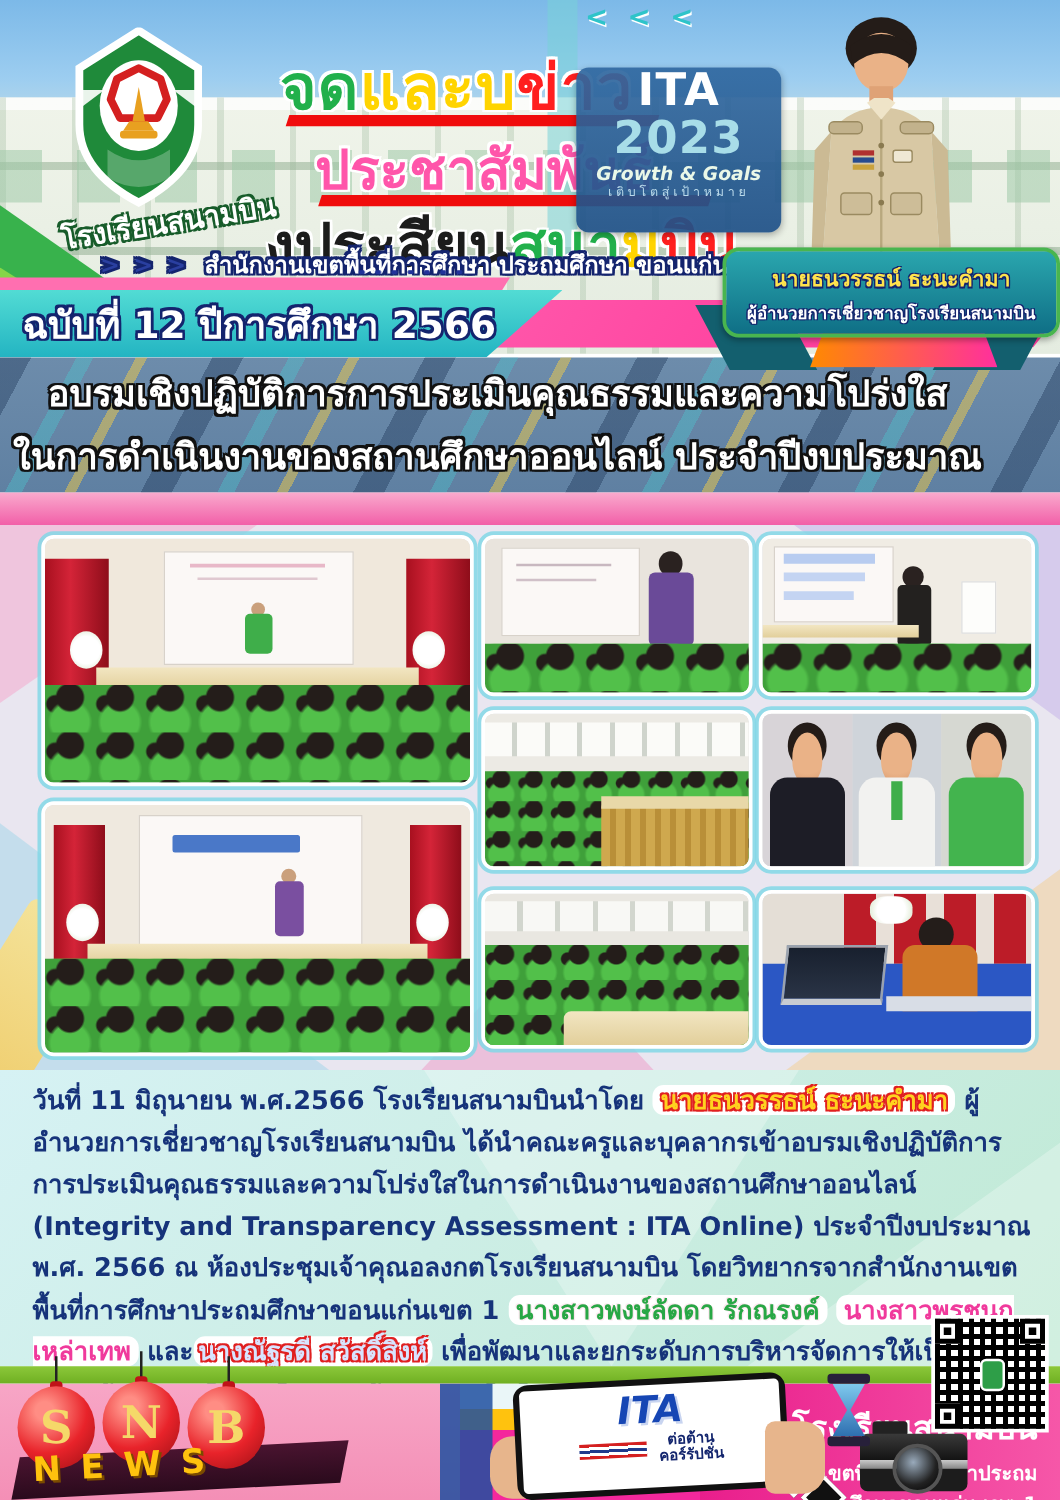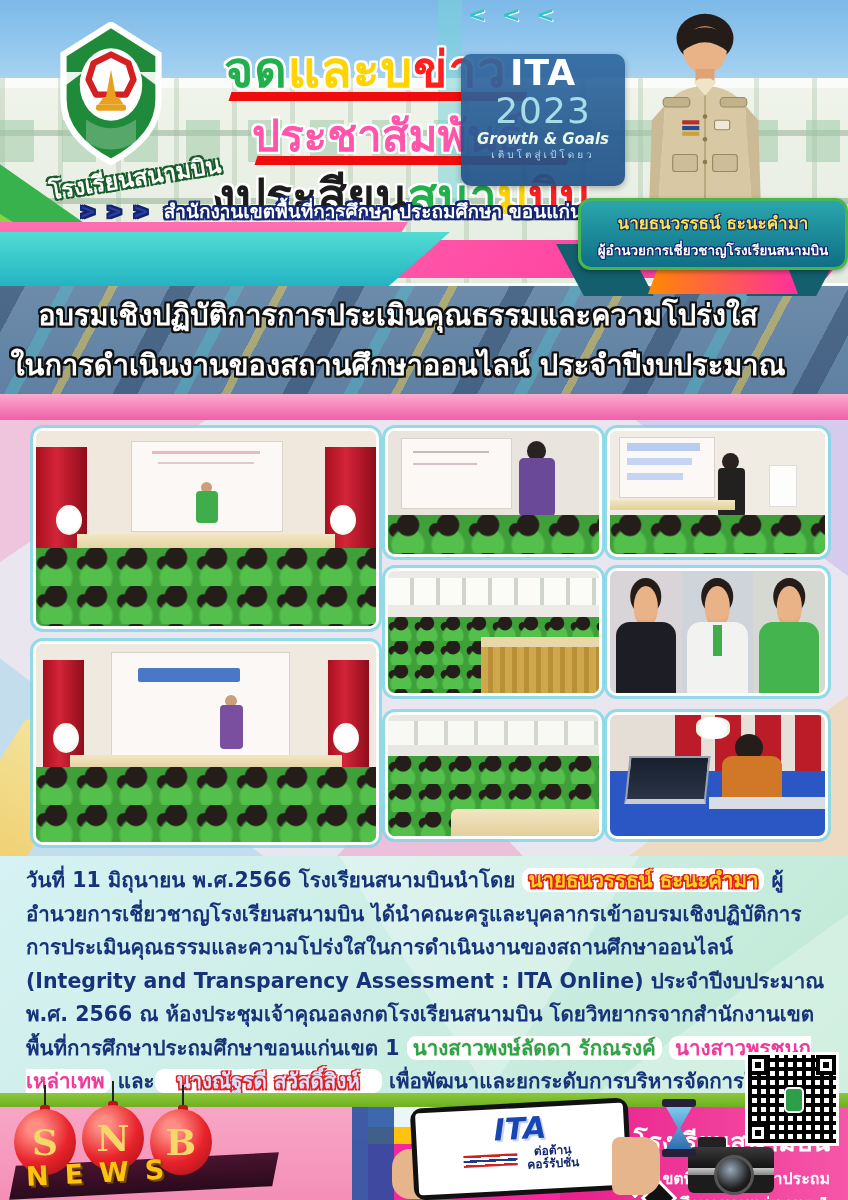--- a/index.html
+++ b/index.html
@@ -41,21 +41,21 @@
   .chev{color:#2a3fa0;font-weight:900;letter-spacing:2px;}
   .chev-left{margin-right:6px;font-size:19px;}
   .t-chevrons-r{left:468px;top:2px;font-size:22px;font-weight:900;color:#2ec4c9;letter-spacing:4px;
      text-shadow:1px 1px 0 #fff;}
 
   .ita-box{left:461px;top:54px;width:164px;height:132px;border-radius:10px;
     background:linear-gradient(180deg,rgba(48,104,160,.92),rgba(30,80,135,.92));
     box-shadow:0 2px 6px rgba(0,0,0,.3);text-align:center;color:#fff;}
   .ita-num{font-size:24px;font-weight:900;line-height:30px;margin-top:6px;}
   .ita-main{font-size:36px;font-weight:900;line-height:38px;letter-spacing:1px;}
-  .ita-main .yr{color:#a8dde8;font-weight:400;margin-top:15px;}
+  .ita-main .yr{color:#a8dde8;font-weight:700;margin-top:15px;}
   .ita-tag{font-size:15px;font-style:italic;color:#eaf8e8;line-height:18px;font-weight:700;}
   .ita-tagth{font-size:10px;color:#b9d9ea;letter-spacing:3px;line-height:14px;}
 
   .director{left:610px;top:6px;width:190px;height:238px;}
 
   .name-plate{left:578px;top:198px;width:264px;height:66px;border:3px solid #49b54f;border-radius:13px;
     background:linear-gradient(180deg,#2aa6ae,#0f6f86);text-align:center;z-index:8;box-shadow:0 2px 5px rgba(0,0,0,.35);}
   .np-l1{font-size:17px;font-weight:800;color:#ffe34d;margin-top:8px;}
   .np-l2{font-size:13.5px;font-weight:700;color:#ffffff;margin-top:3px;}
   .np-ribbon{left:648px;top:262px;width:150px;height:32px;z-index:7;
@@ -103,21 +103,21 @@
   .article{left:0;top:856px;width:848px;height:237px;
     background:linear-gradient(135deg,#d6f2f4 0%,#cdeee6 45%,#bfe9d4 100%);}
   .art-deco{position:absolute;background:rgba(255,255,255,.28);}
   .para{left:26px;top:8px;width:800px;font-size:20.5px;line-height:33.5px;font-weight:600;
     color:#16337a;text-align:left;word-break:break-word;position:absolute;}
   .seg-director{color:#ffd21f;background:#fff;border-radius:9px;padding:0 6px;
     text-shadow:-1.5px -1.5px 0 #e02020,1.5px -1.5px 0 #e02020,-1.5px 1.5px 0 #e02020,1.5px 1.5px 0 #e02020;}
   .seg-green{color:#28a745;background:#fff;border-radius:9px;padding:0 6px;font-weight:800;
     text-shadow:-1px -1px 0 #fde8f0,1px 1px 0 #fde8f0;}
   .seg-pink{color:#f03a9c;background:#fff;border-radius:9px;padding:0 6px;font-weight:800;}
-  .seg-bluered{color:#d8e4ff;background:#fff;border-radius:9px;padding:0 22px;font-weight:800;
+  .seg-bluered{color:#d8e4ff;background:#fff;border-radius:9px;padding:0 4px;font-weight:800;
     text-shadow:-1.5px -1.5px 0 #e02020,1.5px -1.5px 0 #e02020,-1.5px 1.5px 0 #e02020,1.5px 1.5px 0 #e02020;}
 
   
   .qr{left:745px;top:1052px;width:94px;height:94px;background:#fff;z-index:20;padding:3px;box-sizing:border-box;}
   .qr-inner{position:relative;width:100%;height:100%;
     background-image:
       repeating-linear-gradient(0deg,#000 0 4px,rgba(0,0,0,0) 4px 9px),
       repeating-linear-gradient(90deg,#000 0 4px,#fff 4px 9px);}
   .finder{position:absolute;width:20px;height:20px;border:4px solid #000;background:#fff;box-sizing:border-box;}
   .finder::after{content:"";position:absolute;left:3px;top:3px;width:6px;height:6px;background:#000;}
@@ -207,21 +207,21 @@
     <div class="abs t-pr ow">ประชาสัมพันธ์</div>
     <div class="abs bar-red2"></div>
     <div class="abs t-school ow"><span style="color: rgb(28, 28, 28);">งประสียน</span><span style="color: rgb(33, 176, 75);">สนา</span><span style="color: rgb(255, 212, 0);">ม</span><span style="color: rgb(255, 31, 31);">บิน</span></div>
 
     <div class="abs t-chevrons-r">&lt; &lt; &lt;</div>
 
     <div class="abs ita-box">
       <div class="ita-main"><span>ITA</span>
         <span class="yr">2023</span></div>
       <div class="ita-tag">Growth &amp; Goals</div>
-      <div class="ita-tagth">เติบโตสู่เป้โดยว</div>
+      <div class="ita-tagth">เติบโตสู่เป้าหมาย</div>
     </div>
 
     <div class="abs director">
       <svg width="190" height="238" viewBox="0 0 100 125">
         <ellipse cx="50" cy="17" rx="15" ry="13" fill="#241c18"></ellipse>
         <ellipse cx="50" cy="23" rx="11.5" ry="12.5" fill="#eab287"></ellipse>
         <path d="M37 16 Q50 6 63 16 L62 24 Q50 14 38 24 Z" fill="#241c18"></path>
         <rect x="45" y="33" width="10" height="7" fill="#dfa276"></rect>
         <path d="M24 125 L29 52 Q37 42 50 42 Q63 42 71 52 L76 125 Z" fill="#d8c8a4"></path>
         <path d="M29 52 L22 60 L20 125 L24 125 Z" fill="#cbba94"></path>
@@ -250,20 +250,21 @@
 
   <div class="abs issue-zone">
     <div class="abs dots"></div>
     <div class="abs band-pink-top"></div>
     <div class="abs band-pink-long"></div>
     <div class="abs band-orange"></div>
     <div class="abs band-teal"></div>
     <div class="abs bow" style="left:570px;top:34px;transform:skewX(28deg);"></div>
     <div class="abs bow" style="left:760px;top:34px;transform:skewX(-28deg);"></div>
     <div class="abs pink-chev"></div>
+    <div class="abs t-issue onv">ฉบับที่ 12 ปีการศึกษา 2566</div>
   </div>
 
   <div class="abs name-plate">
     <div class="np-l1 onv1">นายธนวรรธน์  ธะนะคำมา</div>
     <div class="np-l2 onv1">ผู้อำนวยการเชี่ยวชาญโรงเรียนสนามบิน</div>
   </div>
   <div class="abs np-ribbon"></div>
 
   <div class="abs headline">
     <div class="l ob abs" style="top:4px;">อบรมเชิงปฏิบัติการการประเมินคุณธรรมและความโปร่งใส</div>

